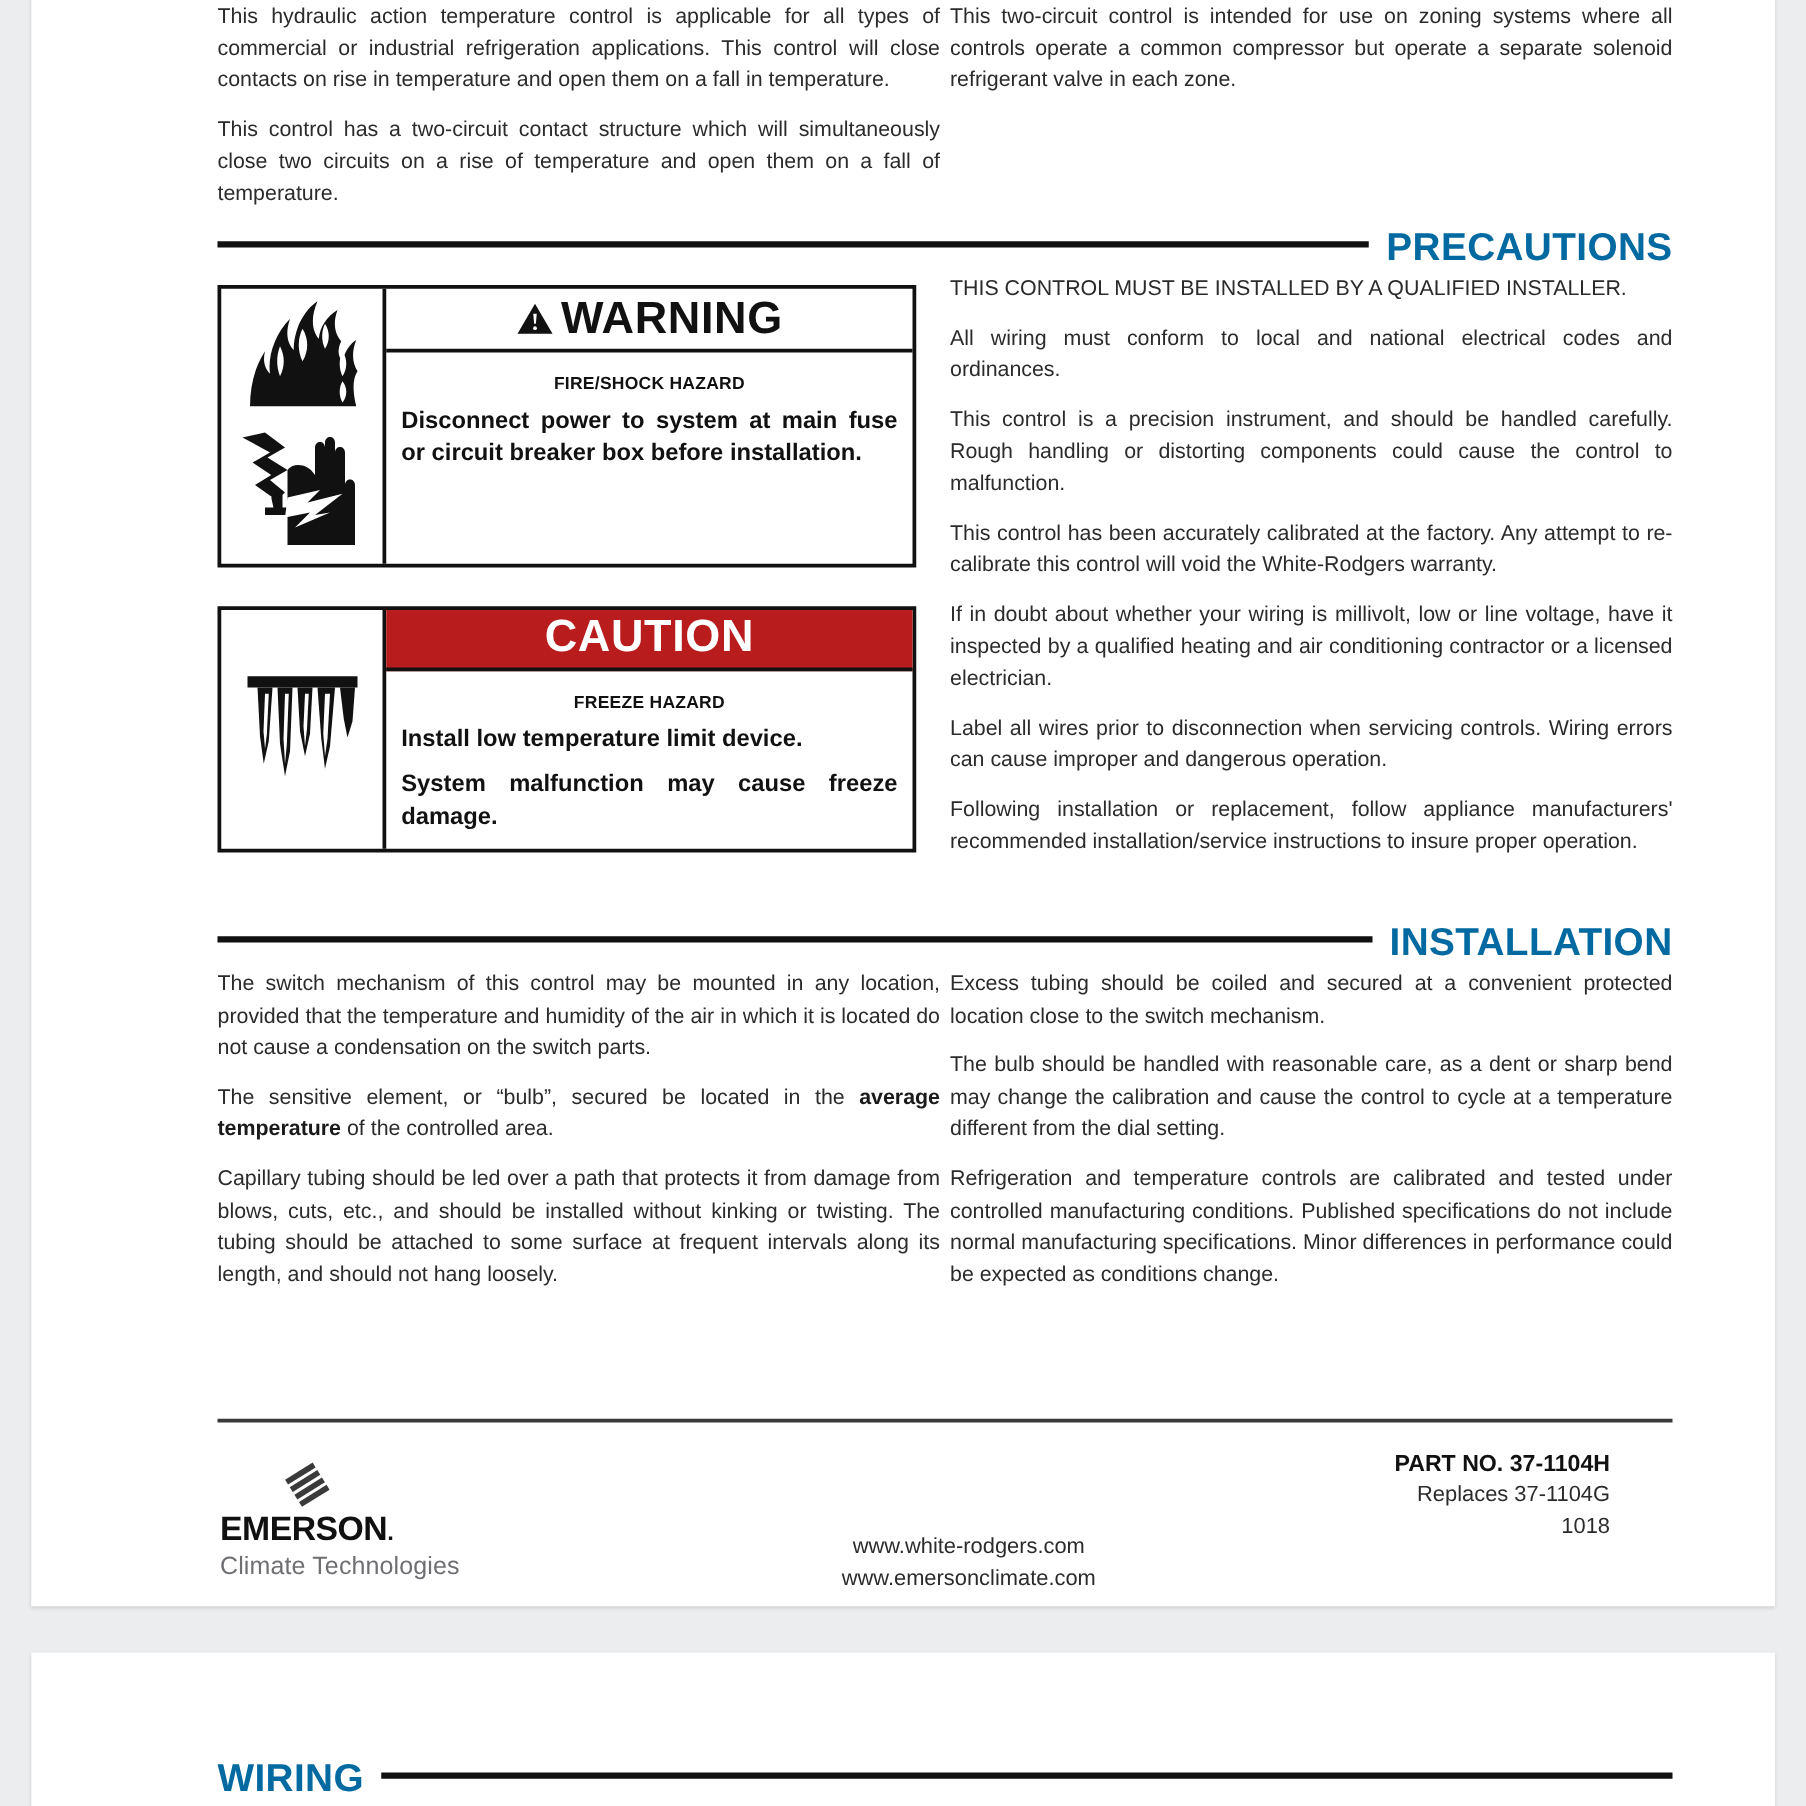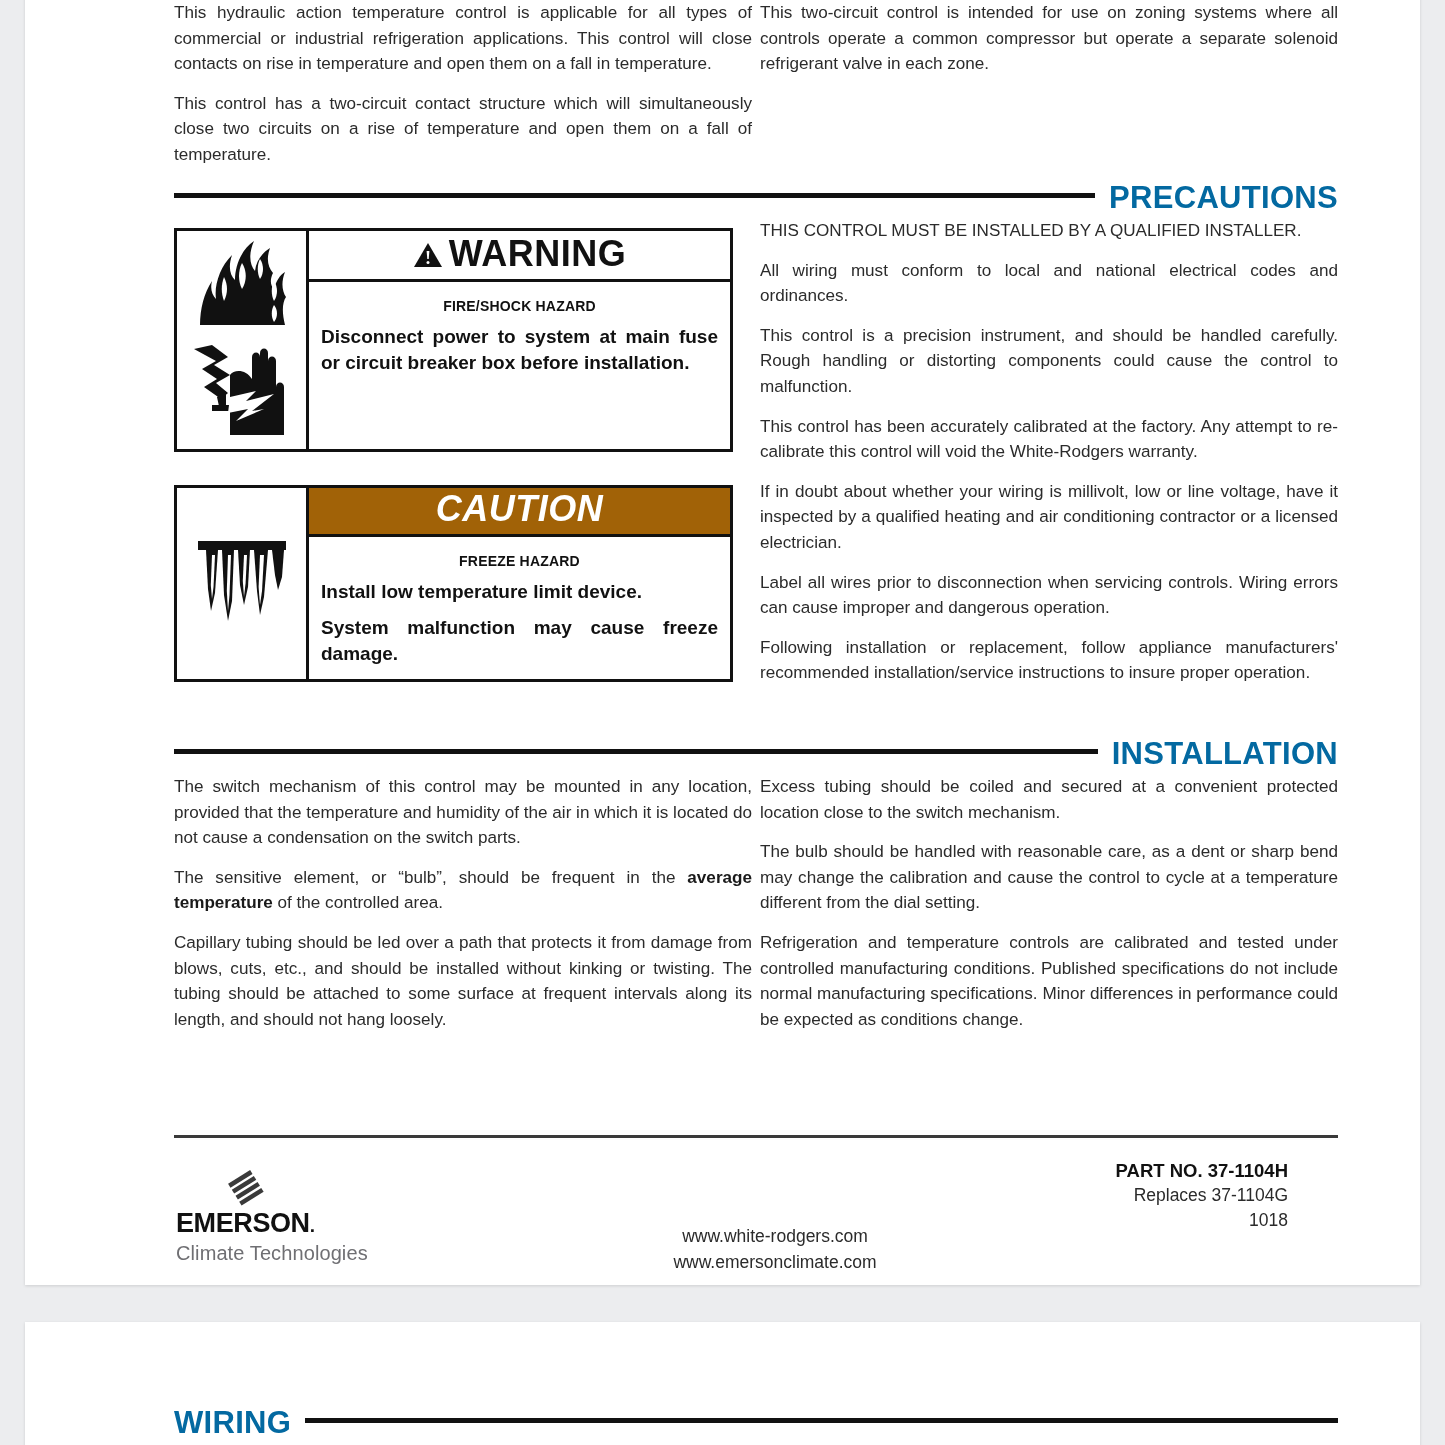--- a/index.html
+++ b/index.html
@@ -98,25 +98,24 @@
     border-bottom: 3px solid #111;
     text-align: center;
     padding: 4px 0 6px 0;
     font-size: 36px;
     font-weight: bold;
     letter-spacing: 0.5px;
     line-height: 1.05;
     color: #111;
   }
   .banner.inverted {
-    background: #a16207;
+    background: #b91c1c;
     color: #fff;
     border-bottom: 3px solid #111;
     padding: 2px 0 6px 0;
-    font-style: italic;
   }
   .banner .tri { vertical-align: -2px; margin-right: 6px; }
 
   .hazard-title {
     text-align: center;
     font-size: 14px;
     font-weight: bold;
     color: #111;
     padding: 16px 0 10px 0;
     letter-spacing: 0.2px;
@@ -288,21 +287,21 @@
       <p>Following installation or replacement, follow appliance manufacturers' recommended installation/service instructions to insure proper operation.</p>
     </div>
 
     <div class="section-head" style="top: 748px;">
       <div class="rule"></div>
       <div class="title">INSTALLATION</div>
     </div>
 
     <div class="doc-col col-left" style="top: 784px;">
       <p>The switch mechanism of this control may be mounted in any location, provided that the temperature and humidity of the air in which it is located do not cause a condensation on the switch parts.</p>
-      <p><span>The sensitive element, or “bulb”, should be frequent in the </span><b>average temperature</b><span> of the controlled area.</span></p>
+      <p><span>The sensitive element, or “bulb”, secured be located in the </span><b>average temperature</b><span> of the controlled area.</span></p>
       <p>Capillary tubing should be led over a path that protects it from damage from blows, cuts, etc., and should be installed without kinking or twisting. The tubing should be attached to some surface at frequent intervals along its length, and should not hang loosely.</p>
     </div>
 
     <div class="doc-col col-right" style="top: 784px;">
       <p>Excess tubing should be coiled and secured at a convenient protected location close to the switch mechanism.</p>
       <p>The bulb should be handled with reasonable care, as a dent or sharp bend may change the calibration and cause the control to cycle at a temperature different from the dial setting.</p>
       <p>Refrigeration and temperature controls are calibrated and tested under controlled manufacturing conditions. Published specifications do not include normal manufacturing specifications. Minor differences in performance could be expected as conditions change.</p>
     </div>
 
     <div class="footer-rule" style="top: 1145px;"></div>

